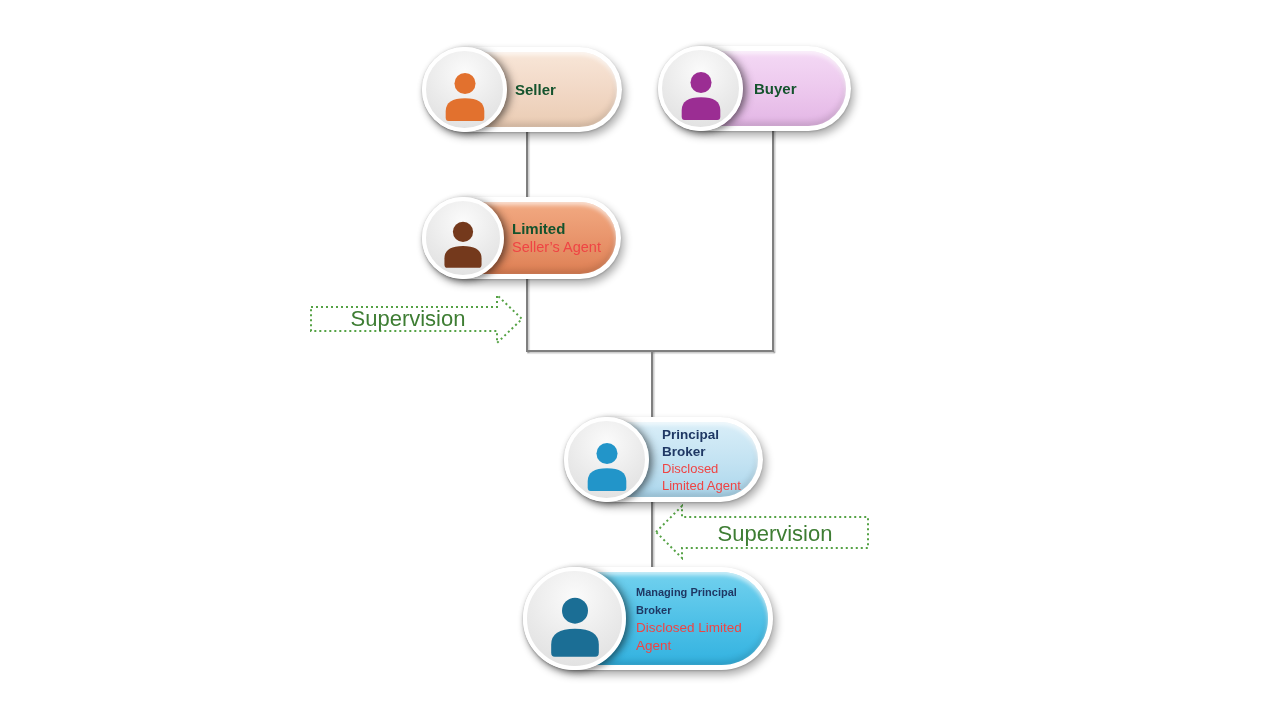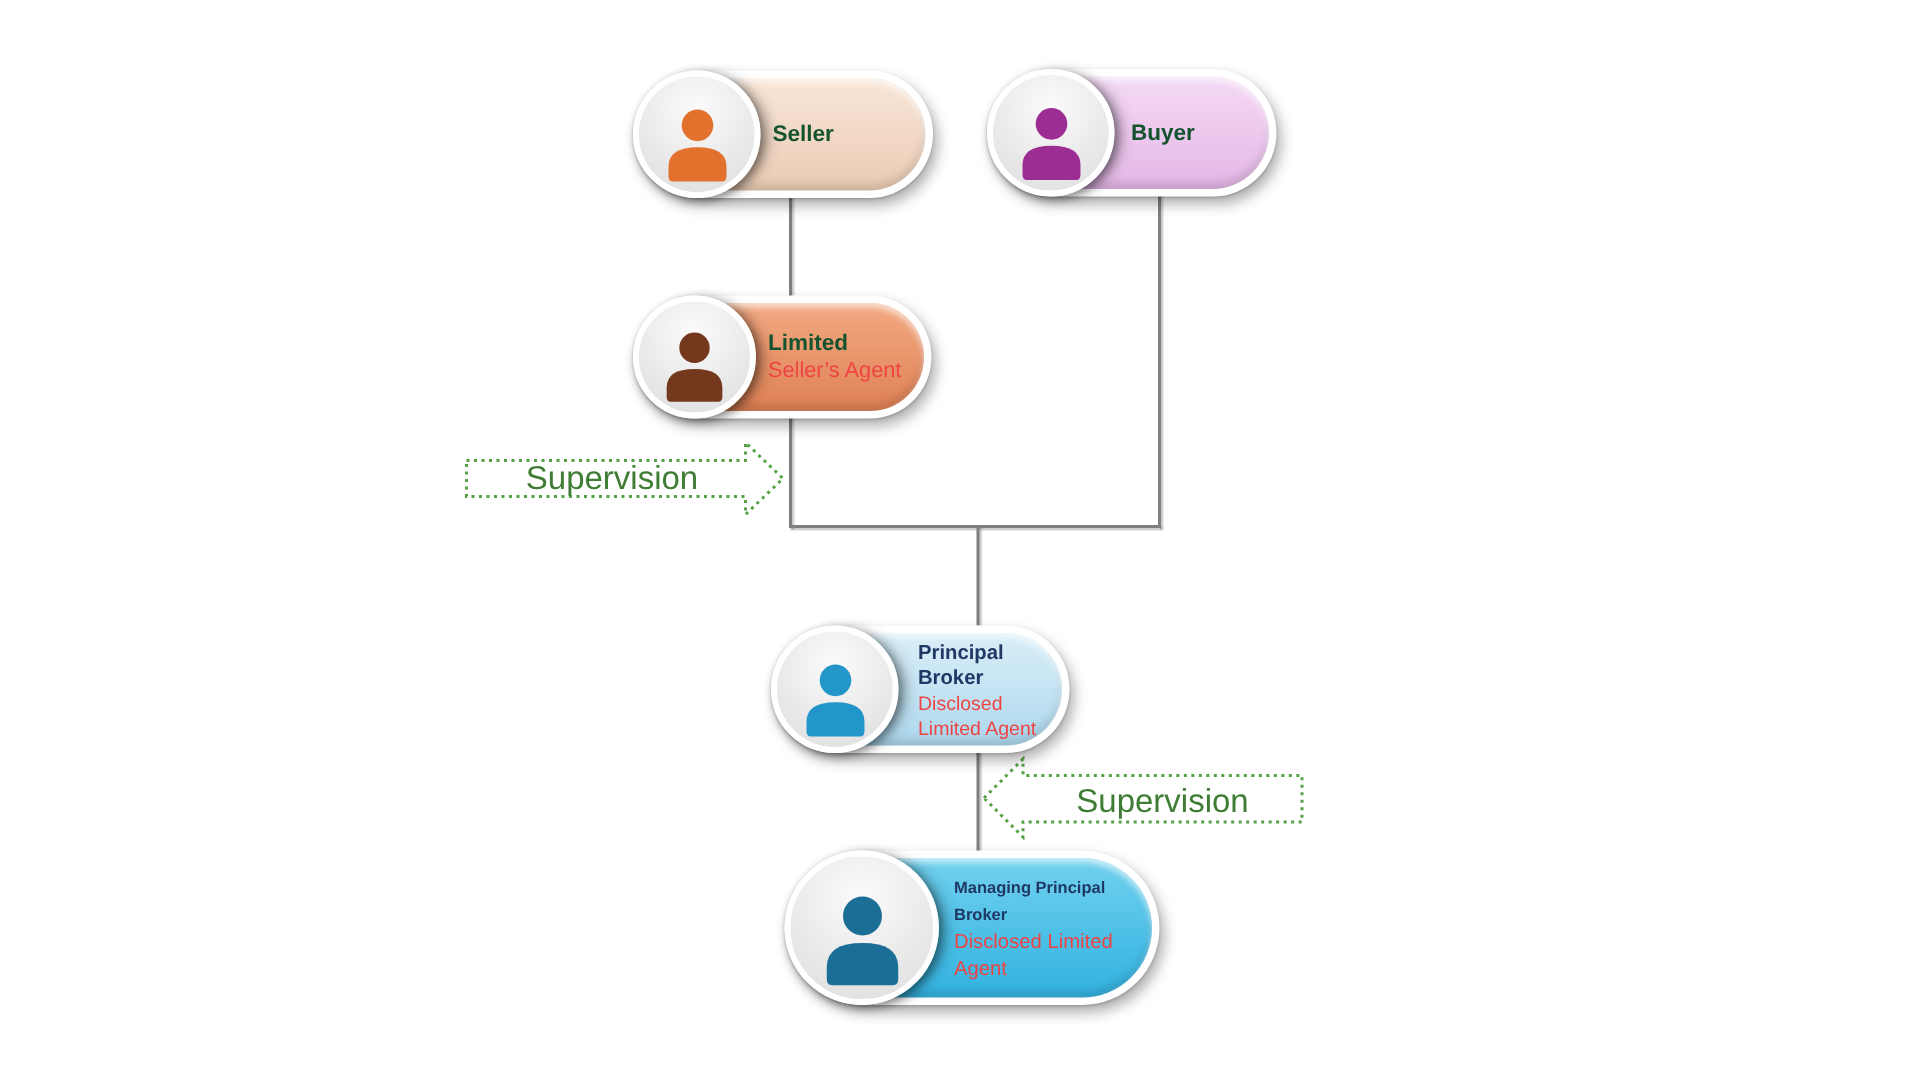--- a/index.html
+++ b/index.html
@@ -50,21 +50,21 @@
   #node-buyer .avatar{width:85px;height:85px;}
   #node-buyer .label{left:96px;right:10px;top:0;bottom:0;}
   #node-buyer .node-title{font-size:15px;}
 
   #node-broker   {left:422px;top:197px;width:199px;height:82px;}
   #node-broker .avatar{width:82px;height:82px;}
   #node-broker .label{left:90px;right:8px;top:0;bottom:0;line-height:19px;}
   #node-broker .node-title{font-size:15px;}
   #node-broker .node-sub{font-size:14.5px;}
 
-  #node-principal{left:514px;top:417px;width:199px;height:85px;}
+  #node-principal{left:564px;top:417px;width:199px;height:85px;}
   #node-principal .avatar{width:85px;height:85px;}
   #node-principal .label{left:98px;right:6px;top:0;bottom:0;line-height:17px;}
   #node-principal .node-title{font-size:13.5px;}
   #node-principal .node-sub{font-size:13px;}
 
   #node-managing {left:523px;top:567px;width:250px;height:103px;}
   #node-managing .avatar{width:103px;height:103px;}
   #node-managing .label{left:113px;right:6px;top:0;bottom:0;line-height:18px;}
   #node-managing .node-title{font-size:11px;}
   #node-managing .node-sub{font-size:13.5px;}

